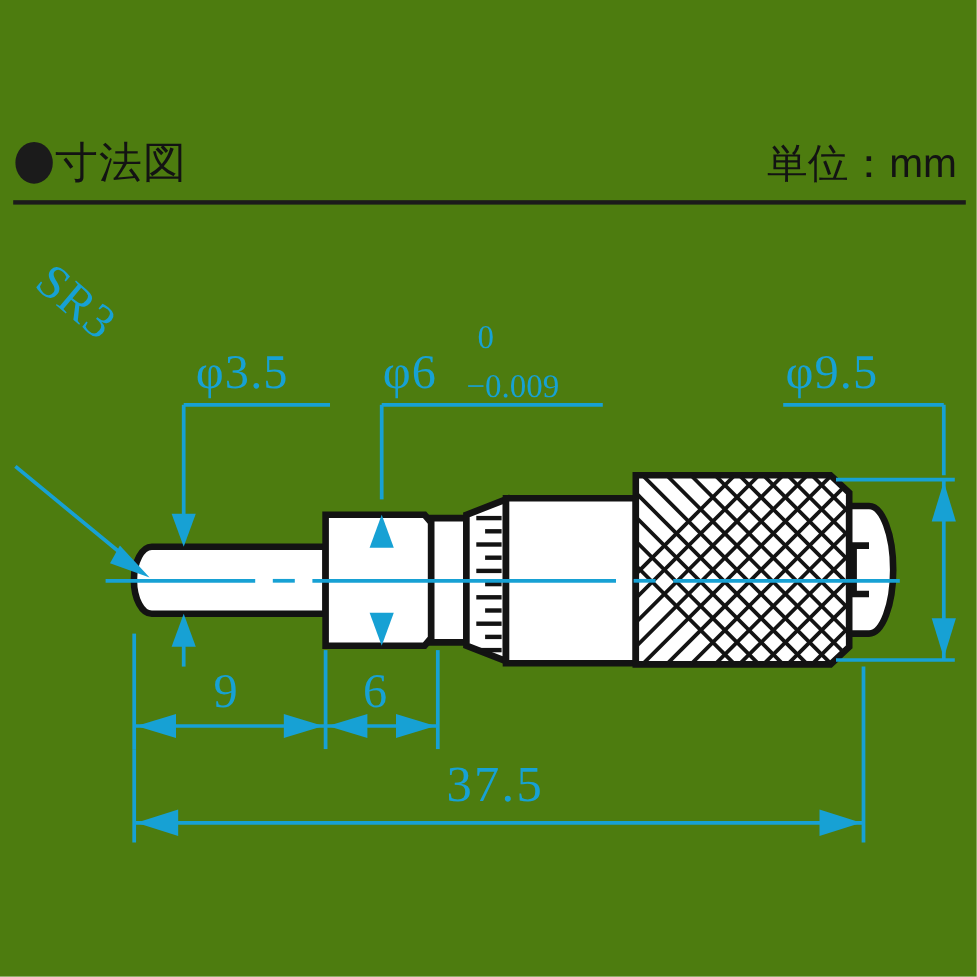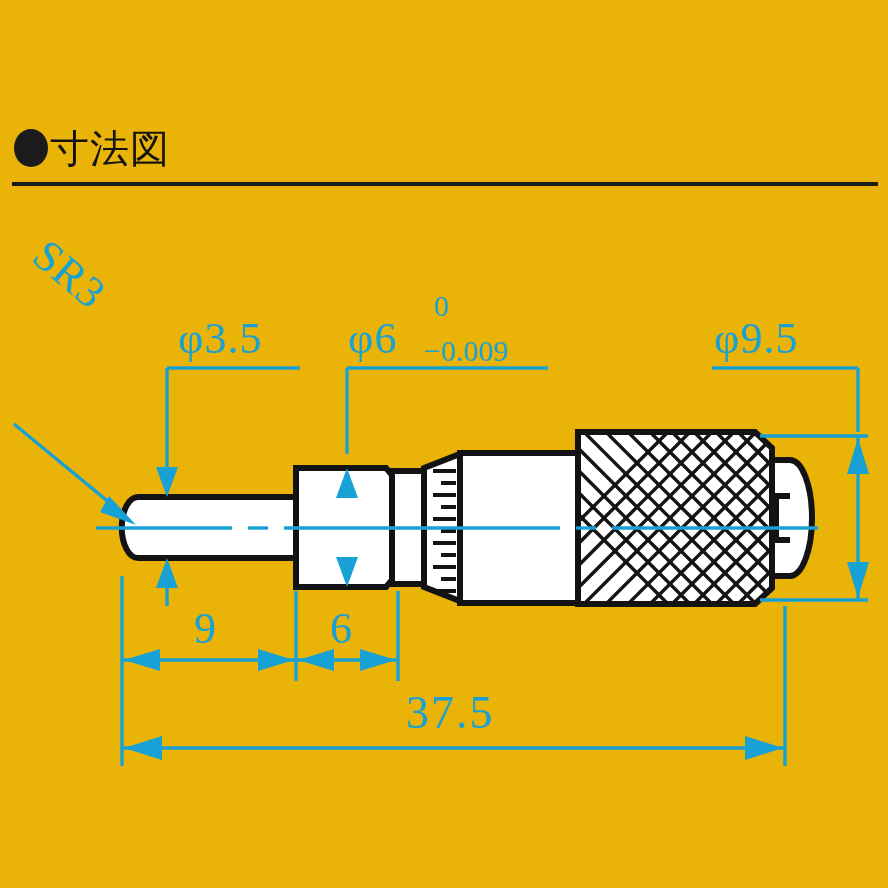--- a/index.html
+++ b/index.html
@@ -11,21 +11,21 @@
     width: 888px;
     height: 888px;
     font-family: "Liberation Sans", sans-serif;
     color: #1a1a1a;
     overflow: hidden;
   }
   #page {
     position: relative;
     width: 888px;
     height: 888px;
-    background: #eab308;
+    background: #4d7c0f;
   }
   
   #header {
     position: absolute;
     left: 0;
     top: 112px;
     width: 888px;
     height: 72px;
     display: flex;
     align-items: center;
@@ -134,20 +134,21 @@
 </head>
 <body>
 
 <div id="page">
 
   <div id="header">
     <div id="header-left">
       <span class="bullet-dot"></span>
       <span id="header-title">寸法図</span>
     </div>
+    <span id="header-unit">単位：mm</span>
   </div>
 
   <div id="header-rule"></div>
 
   <div id="drawing-area">
     <svg width="888" height="702" viewBox="0 0 888 702" xmlns="http://www.w3.org/2000/svg">
 
       <defs>
         <clipPath id="knurlClip">
           <path d="M 578,246 L 755,246 L 772,262 L 772,402 L 755,418 L 578,418 Z"></path>

